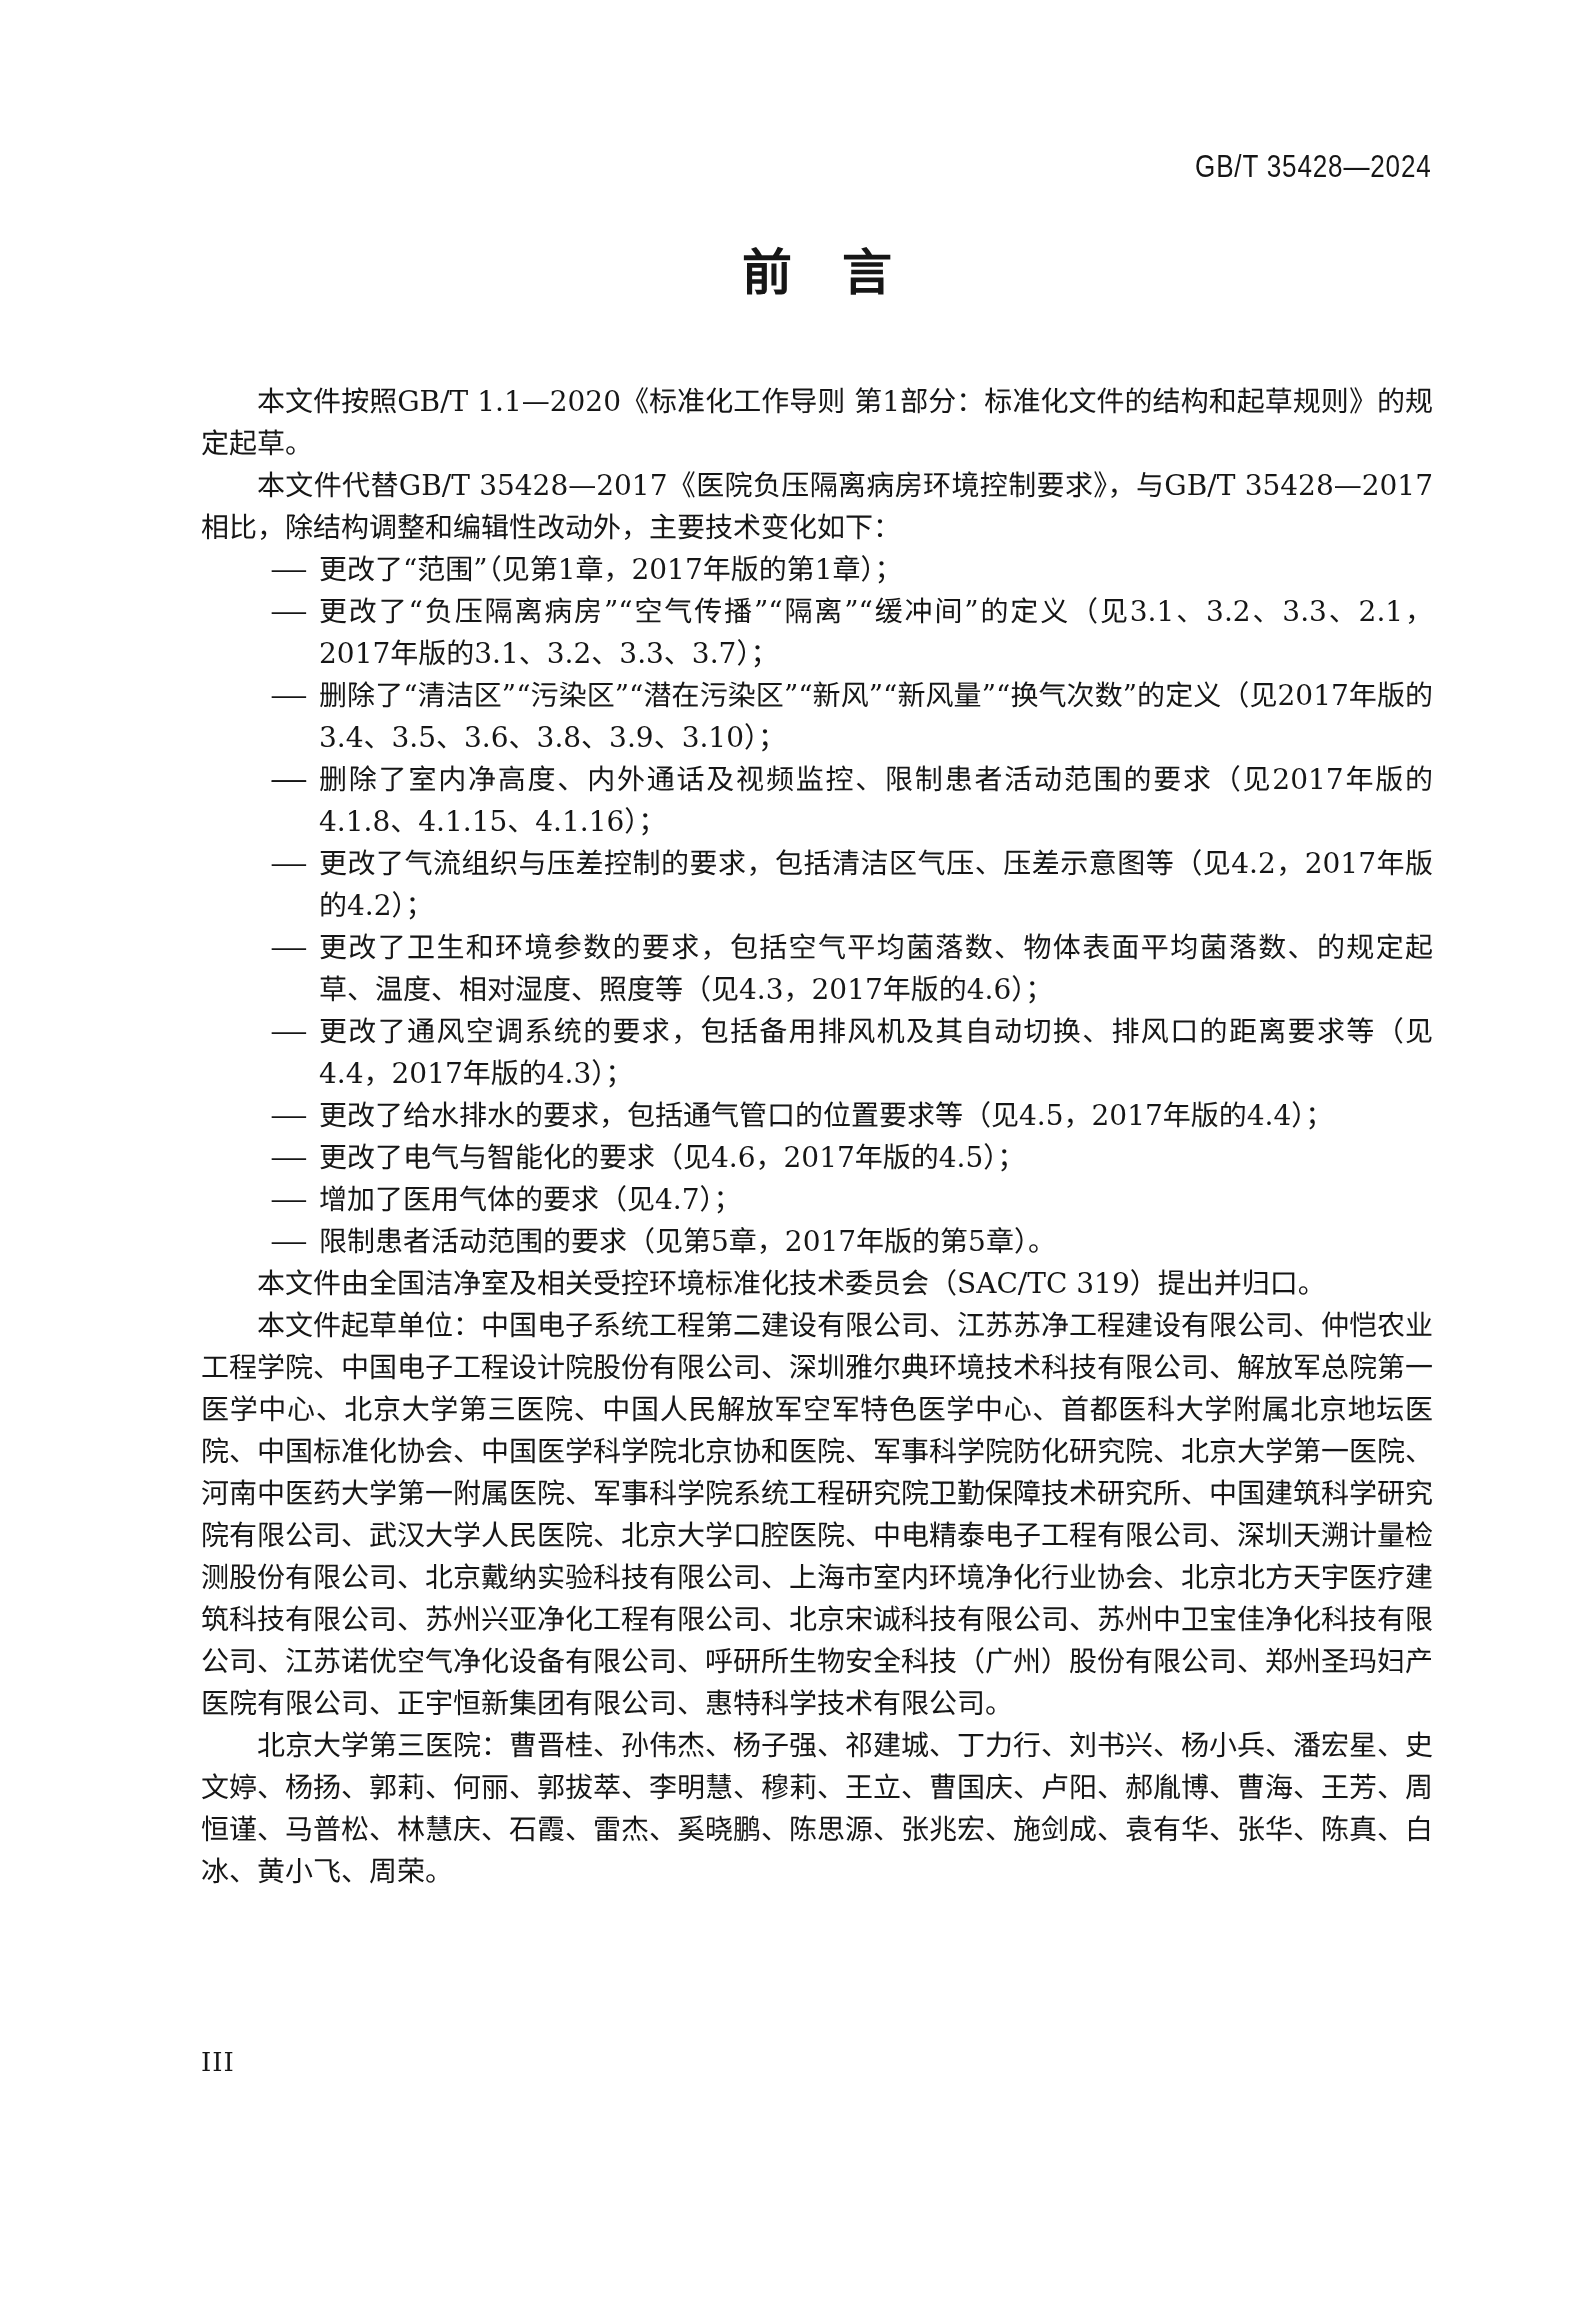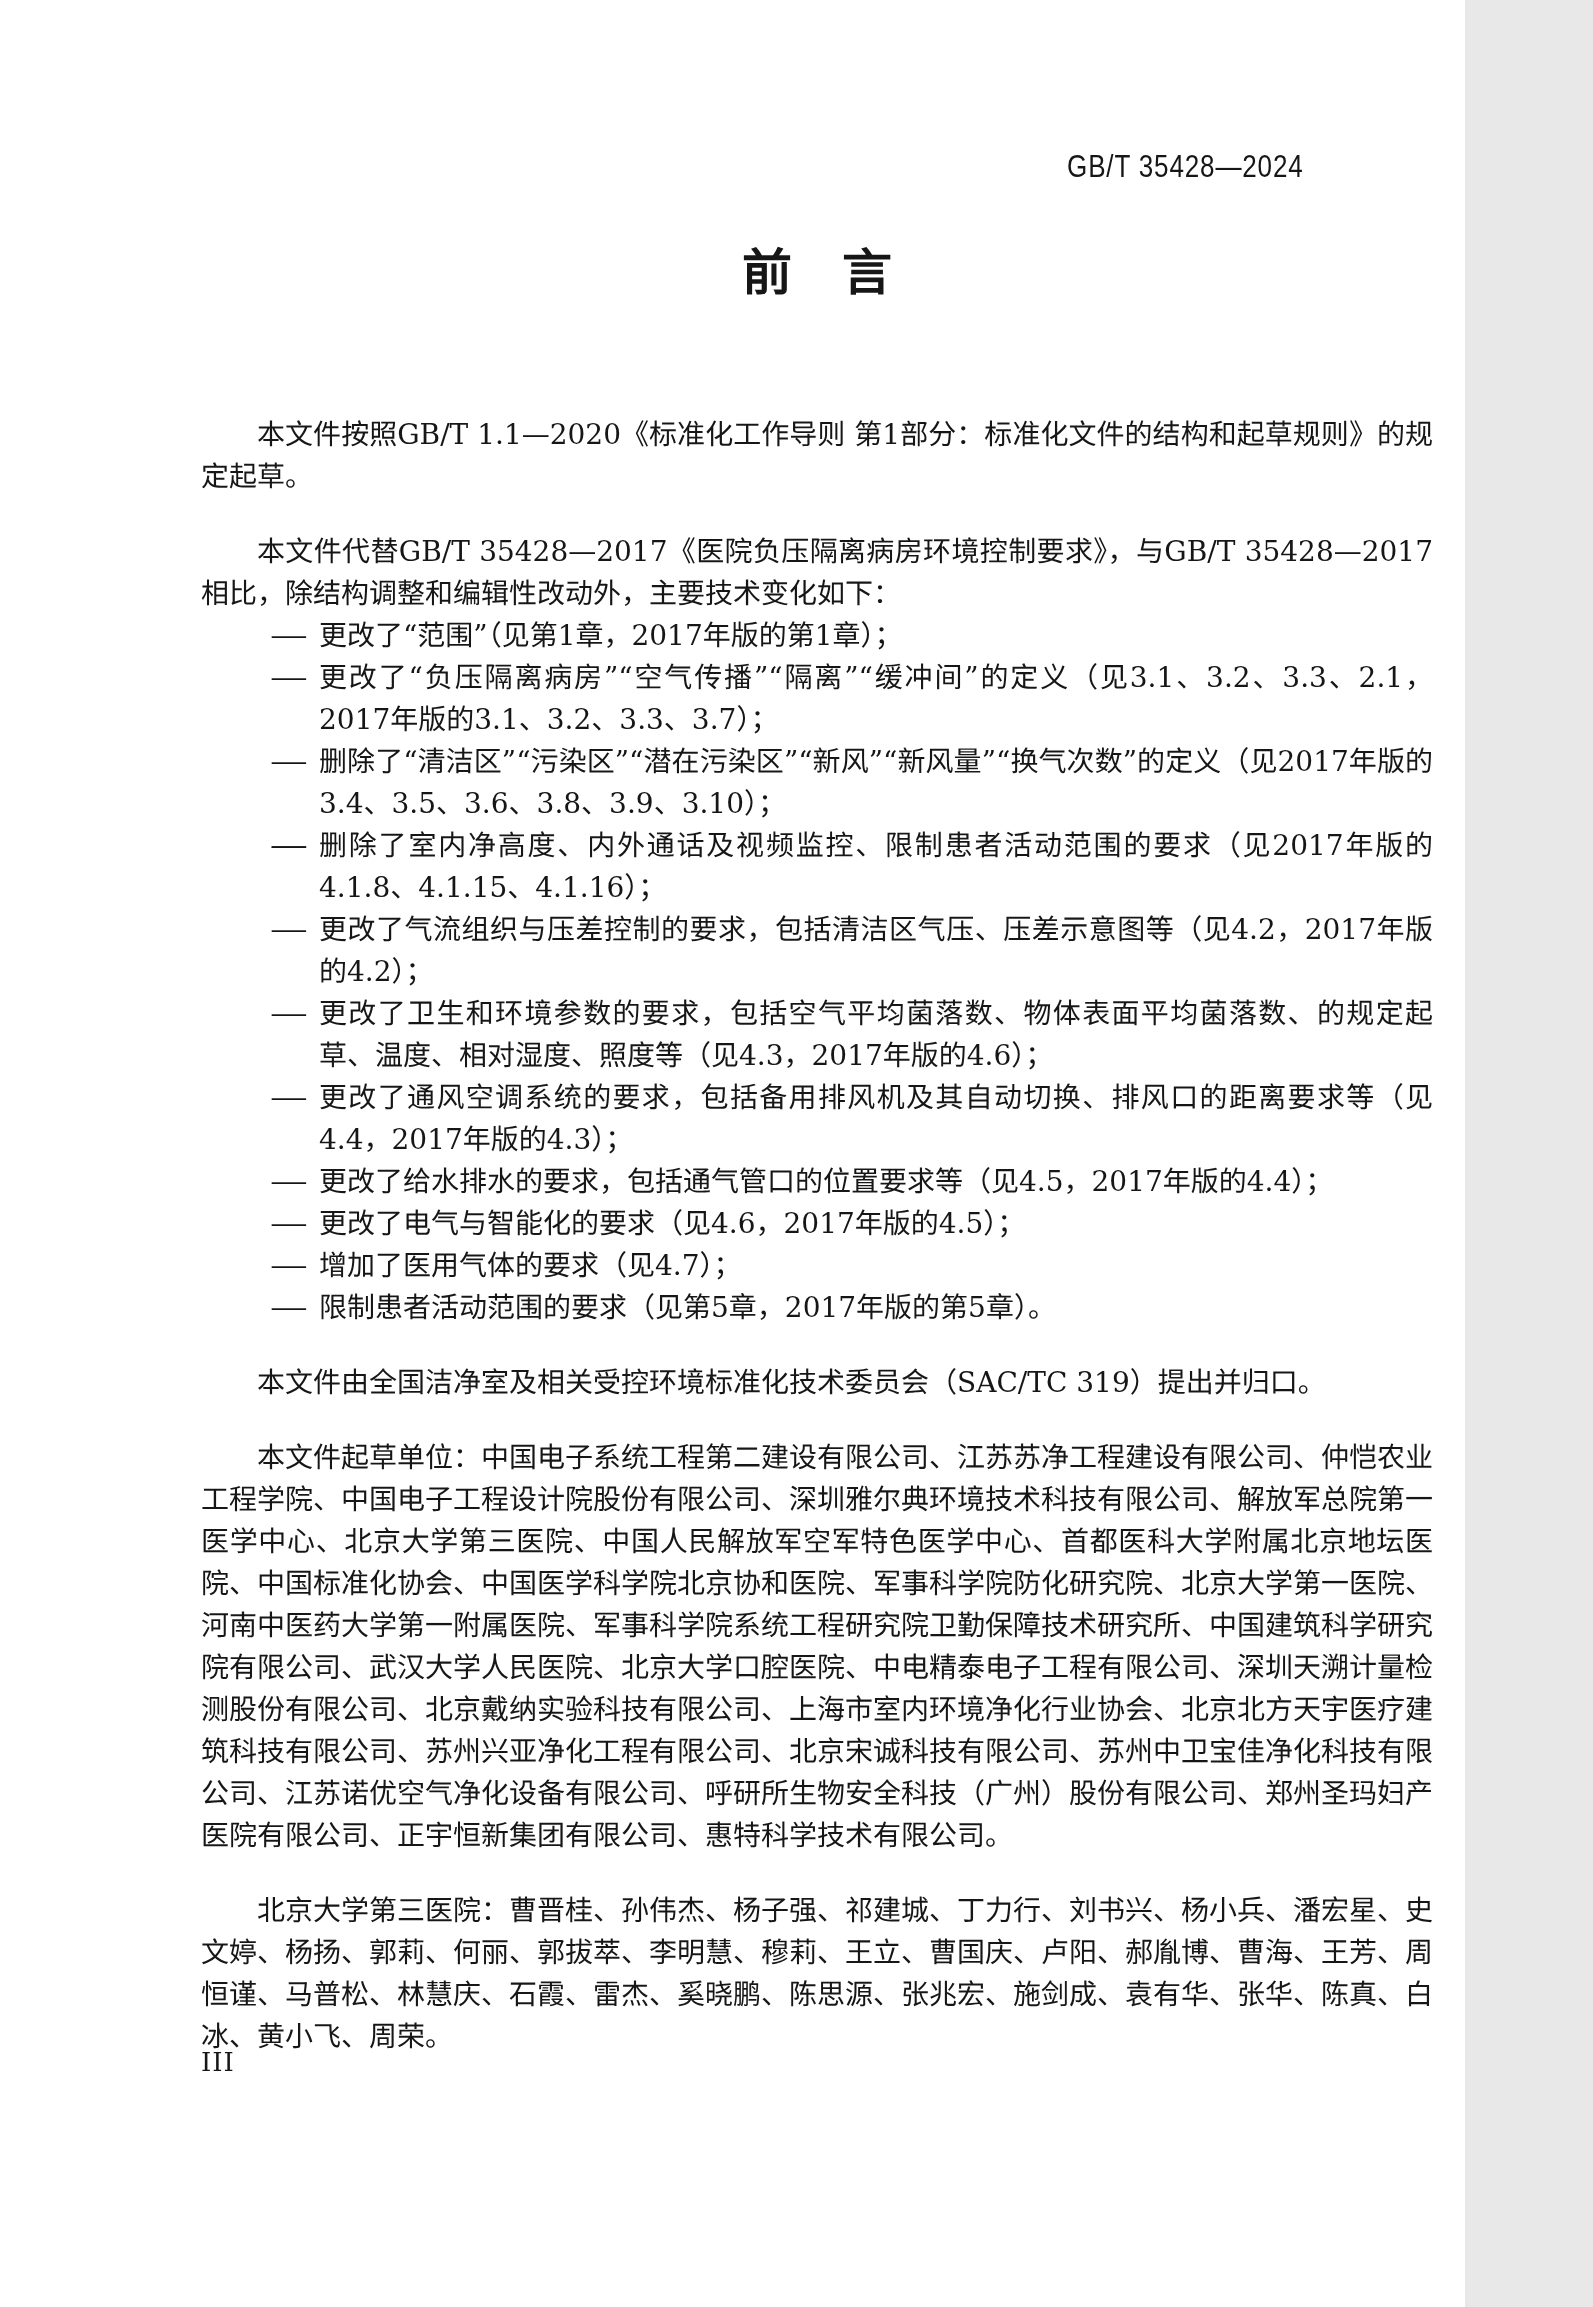--- a/index.html
+++ b/index.html
@@ -2,21 +2,21 @@
 <html lang="zh-CN" style="font-size:8px"><head>
 <meta charset="utf-8">
 <style>
   html, body {
     margin: 0;
     padding: 0;
     background: #e8e8e8;
   }
   .page {
     position: relative;
-    width: 1465px;
+    width: 1593px;
     height: 2307px;
     background: #ffffff;
     color: #161616;
     font-family: "DejaVu Serif", "Liberation Serif", serif;
     overflow: hidden;
   }
   
   .doc-header {
     position: absolute;
     top: 149px;
@@ -55,21 +55,20 @@
     font-size: 28px;
     line-height: 42px;
     text-align: justify;
     text-justify: inter-ideograph;
   }
   .para {
     margin: 0;
   }
   .para.indent {
     text-indent: 56px;
-    margin-top: 33px;
   }
   
   .change-item {
     position: relative;
     padding-left: 118px;
   }
   .change-dash {
     position: absolute;
     left: 69px;
     top: 0;

